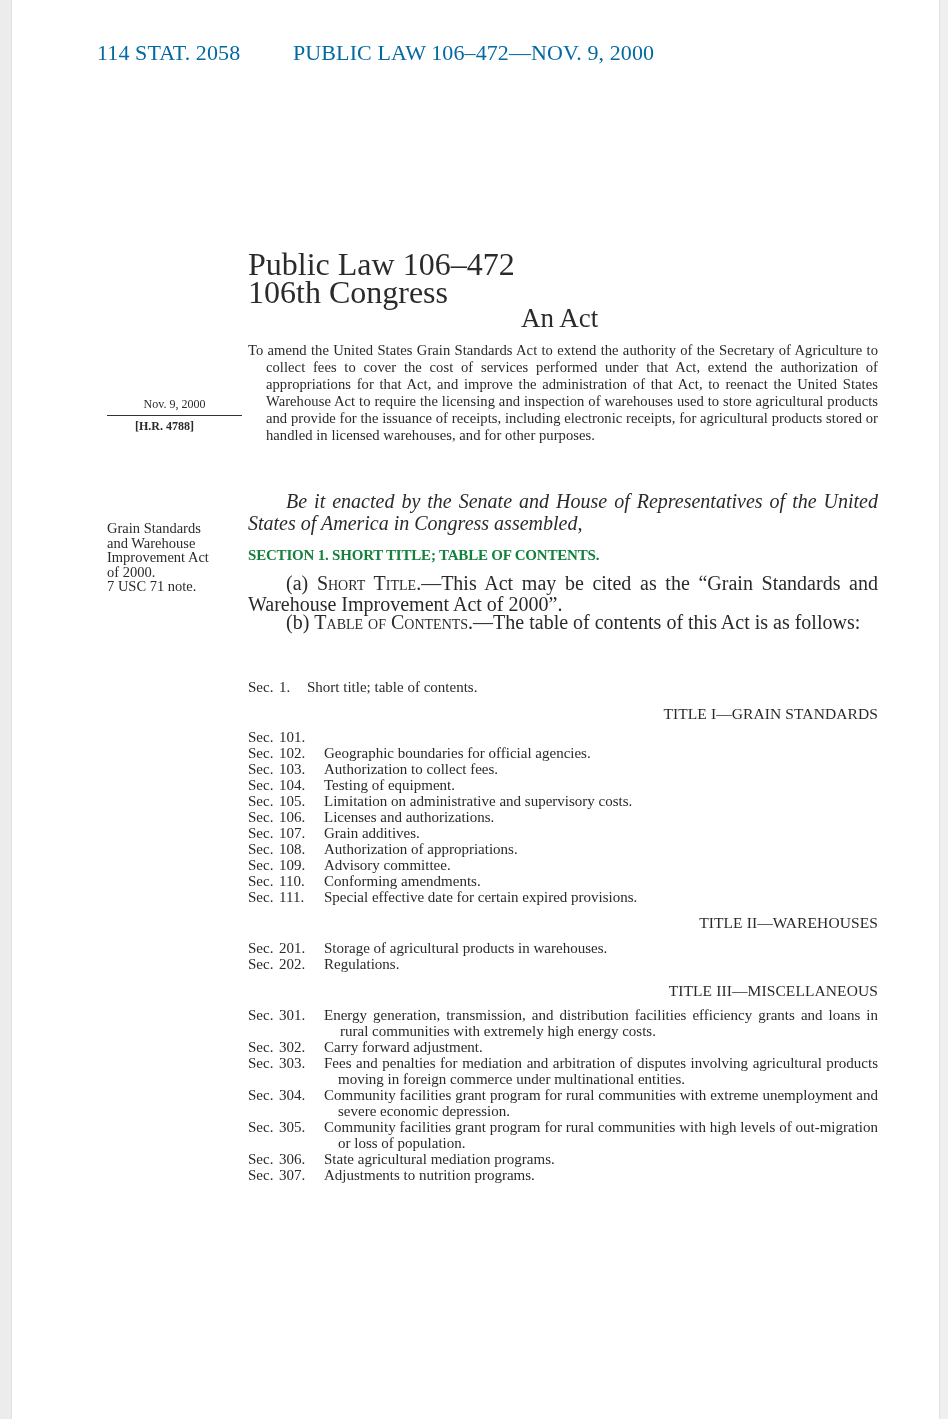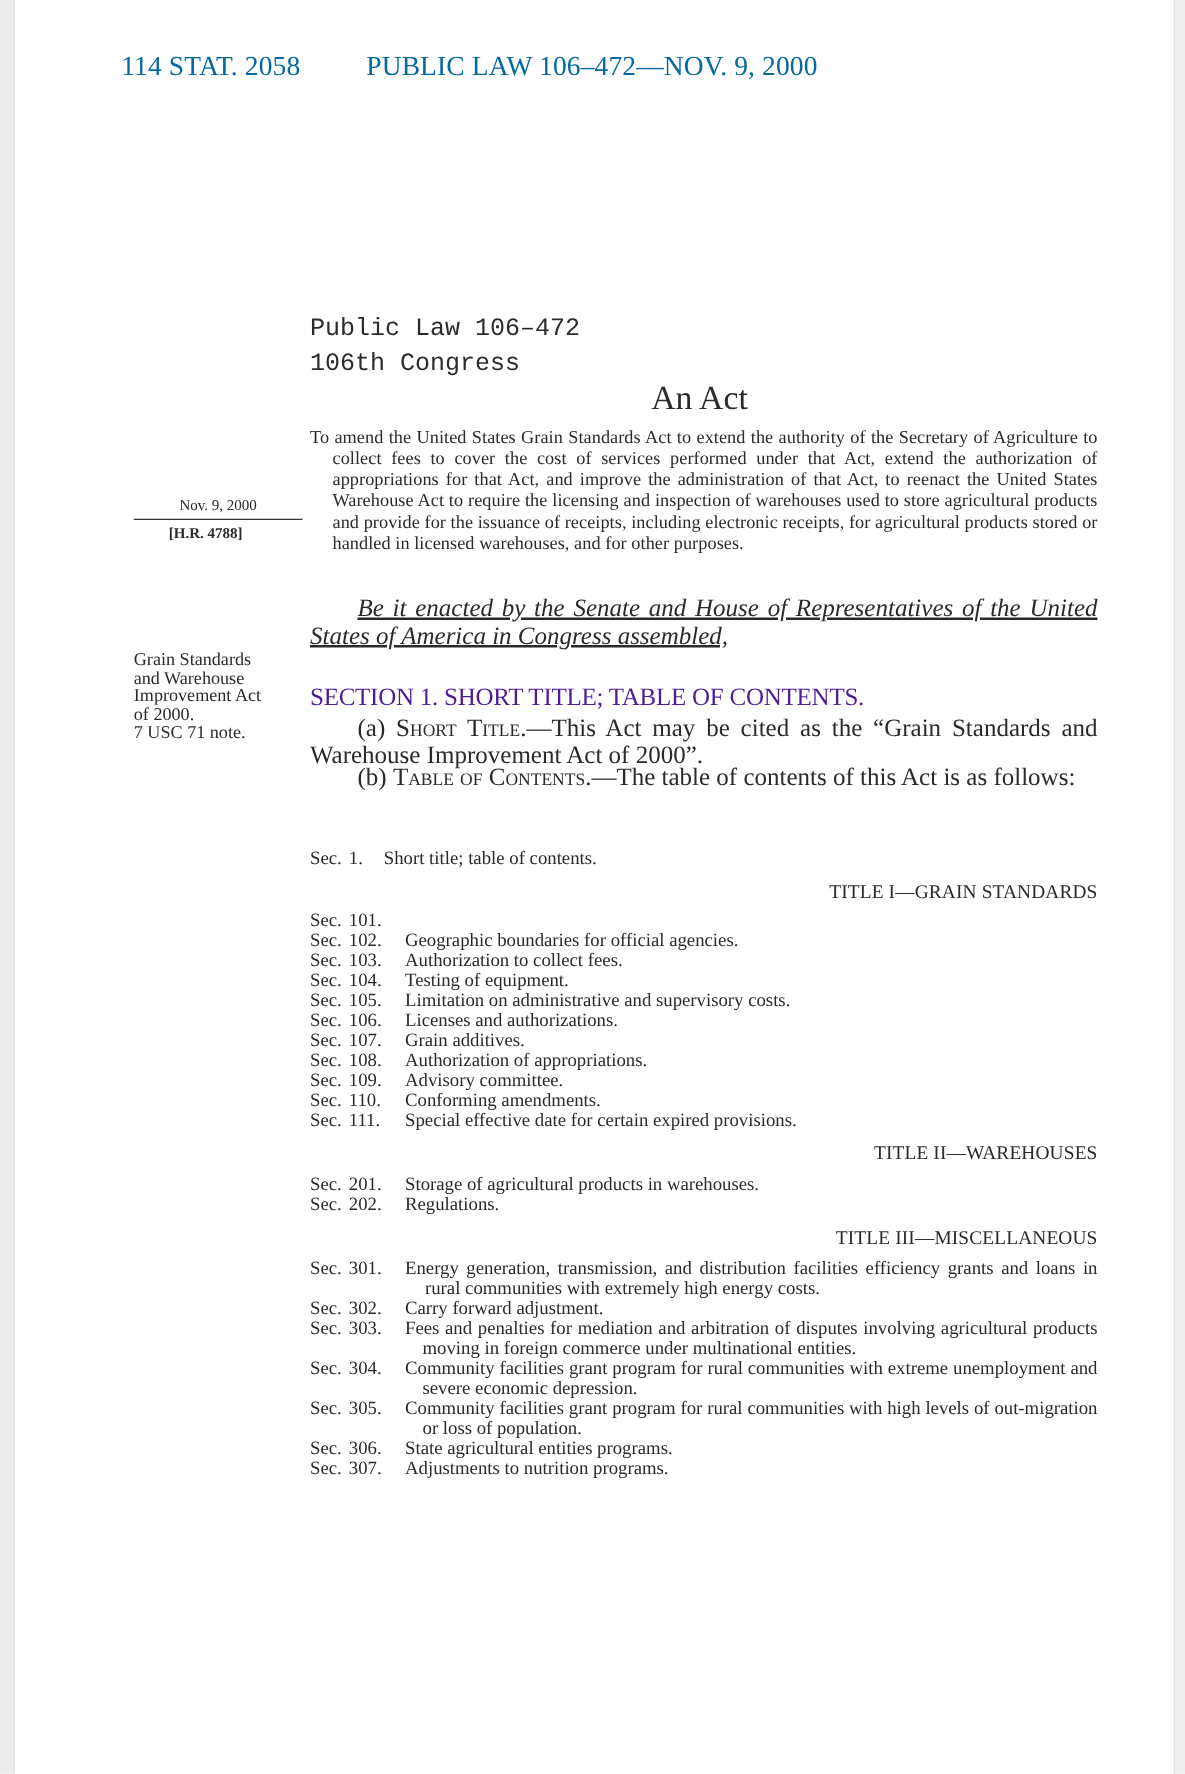--- a/index.html
+++ b/index.html
@@ -32,24 +32,23 @@
       letter-spacing: 0.1px;
       color: #0369a1;
     }
     .rh-left { left: 97px; }
     .rh-right { left: 293px; }
 
     .law-title {
       position: absolute;
       left: 248px;
       top: 250px;
-      font-size: 20px;
+      font-size: 32px;
       line-height: 28px;
       color: #2b2b2b;
-      font-family: Liberation Mono, monospace;
     }
     .act-title {
       position: absolute;
       left: 521px;
       top: 303px;
       font-size: 27px;
       color: #2b2b2b;
     }
 
     .margin-date {
@@ -101,34 +100,33 @@
 
     .body-text {
       position: absolute;
       left: 248px;
       width: 630px;
       font-size: 20px;
       line-height: 22px;
       color: #2a2a2a;
     }
     .enacting {
-      top: 476px;
+      top: 490px;
       font-style: italic;
       text-align: justify;
       text-indent: 38px;
-      text-decoration: underline;
     }
     .sec-head {
       position: absolute;
       left: 248px;
       top: 547px;
-      font-size: 20px;
-      font-weight: normal;
+      font-size: 15px;
+      font-weight: bold;
       letter-spacing: -0.2px;
-      color: #4c1d95;
+      color: #15803d;
     }
     .para-a {
       top: 573px;
       text-align: justify;
       text-indent: 38px;
       line-height: 21px;
     }
     .para-b {
       top: 612px;
       text-align: justify;
@@ -321,20 +319,20 @@
       <span class="toc-text hang" style="padding-left:30px;text-indent:-14px;">Community facilities grant program for rural communities with extreme unemployment and severe economic depression.</span>
     </div>
   <div class="toc-row">
       <span class="toc-sec">Sec.</span>
       <span class="toc-num" style="width:29px;">305.</span>
       <span class="toc-text hang" style="padding-left:30px;text-indent:-14px;">Community facilities grant program for rural communities with high levels of out-migration or loss of population.</span>
     </div>
   <div class="toc-row">
       <span class="toc-sec">Sec.</span>
       <span class="toc-num">306.</span>
-      <span class="toc-text">State agricultural entities programs.</span>
+      <span class="toc-text">State agricultural mediation programs.</span>
     </div>
   <div class="toc-row">
       <span class="toc-sec">Sec.</span>
       <span class="toc-num">307.</span>
       <span class="toc-text">Adjustments to nutrition programs.</span>
     </div>
 </div>
 
 </body></html>

